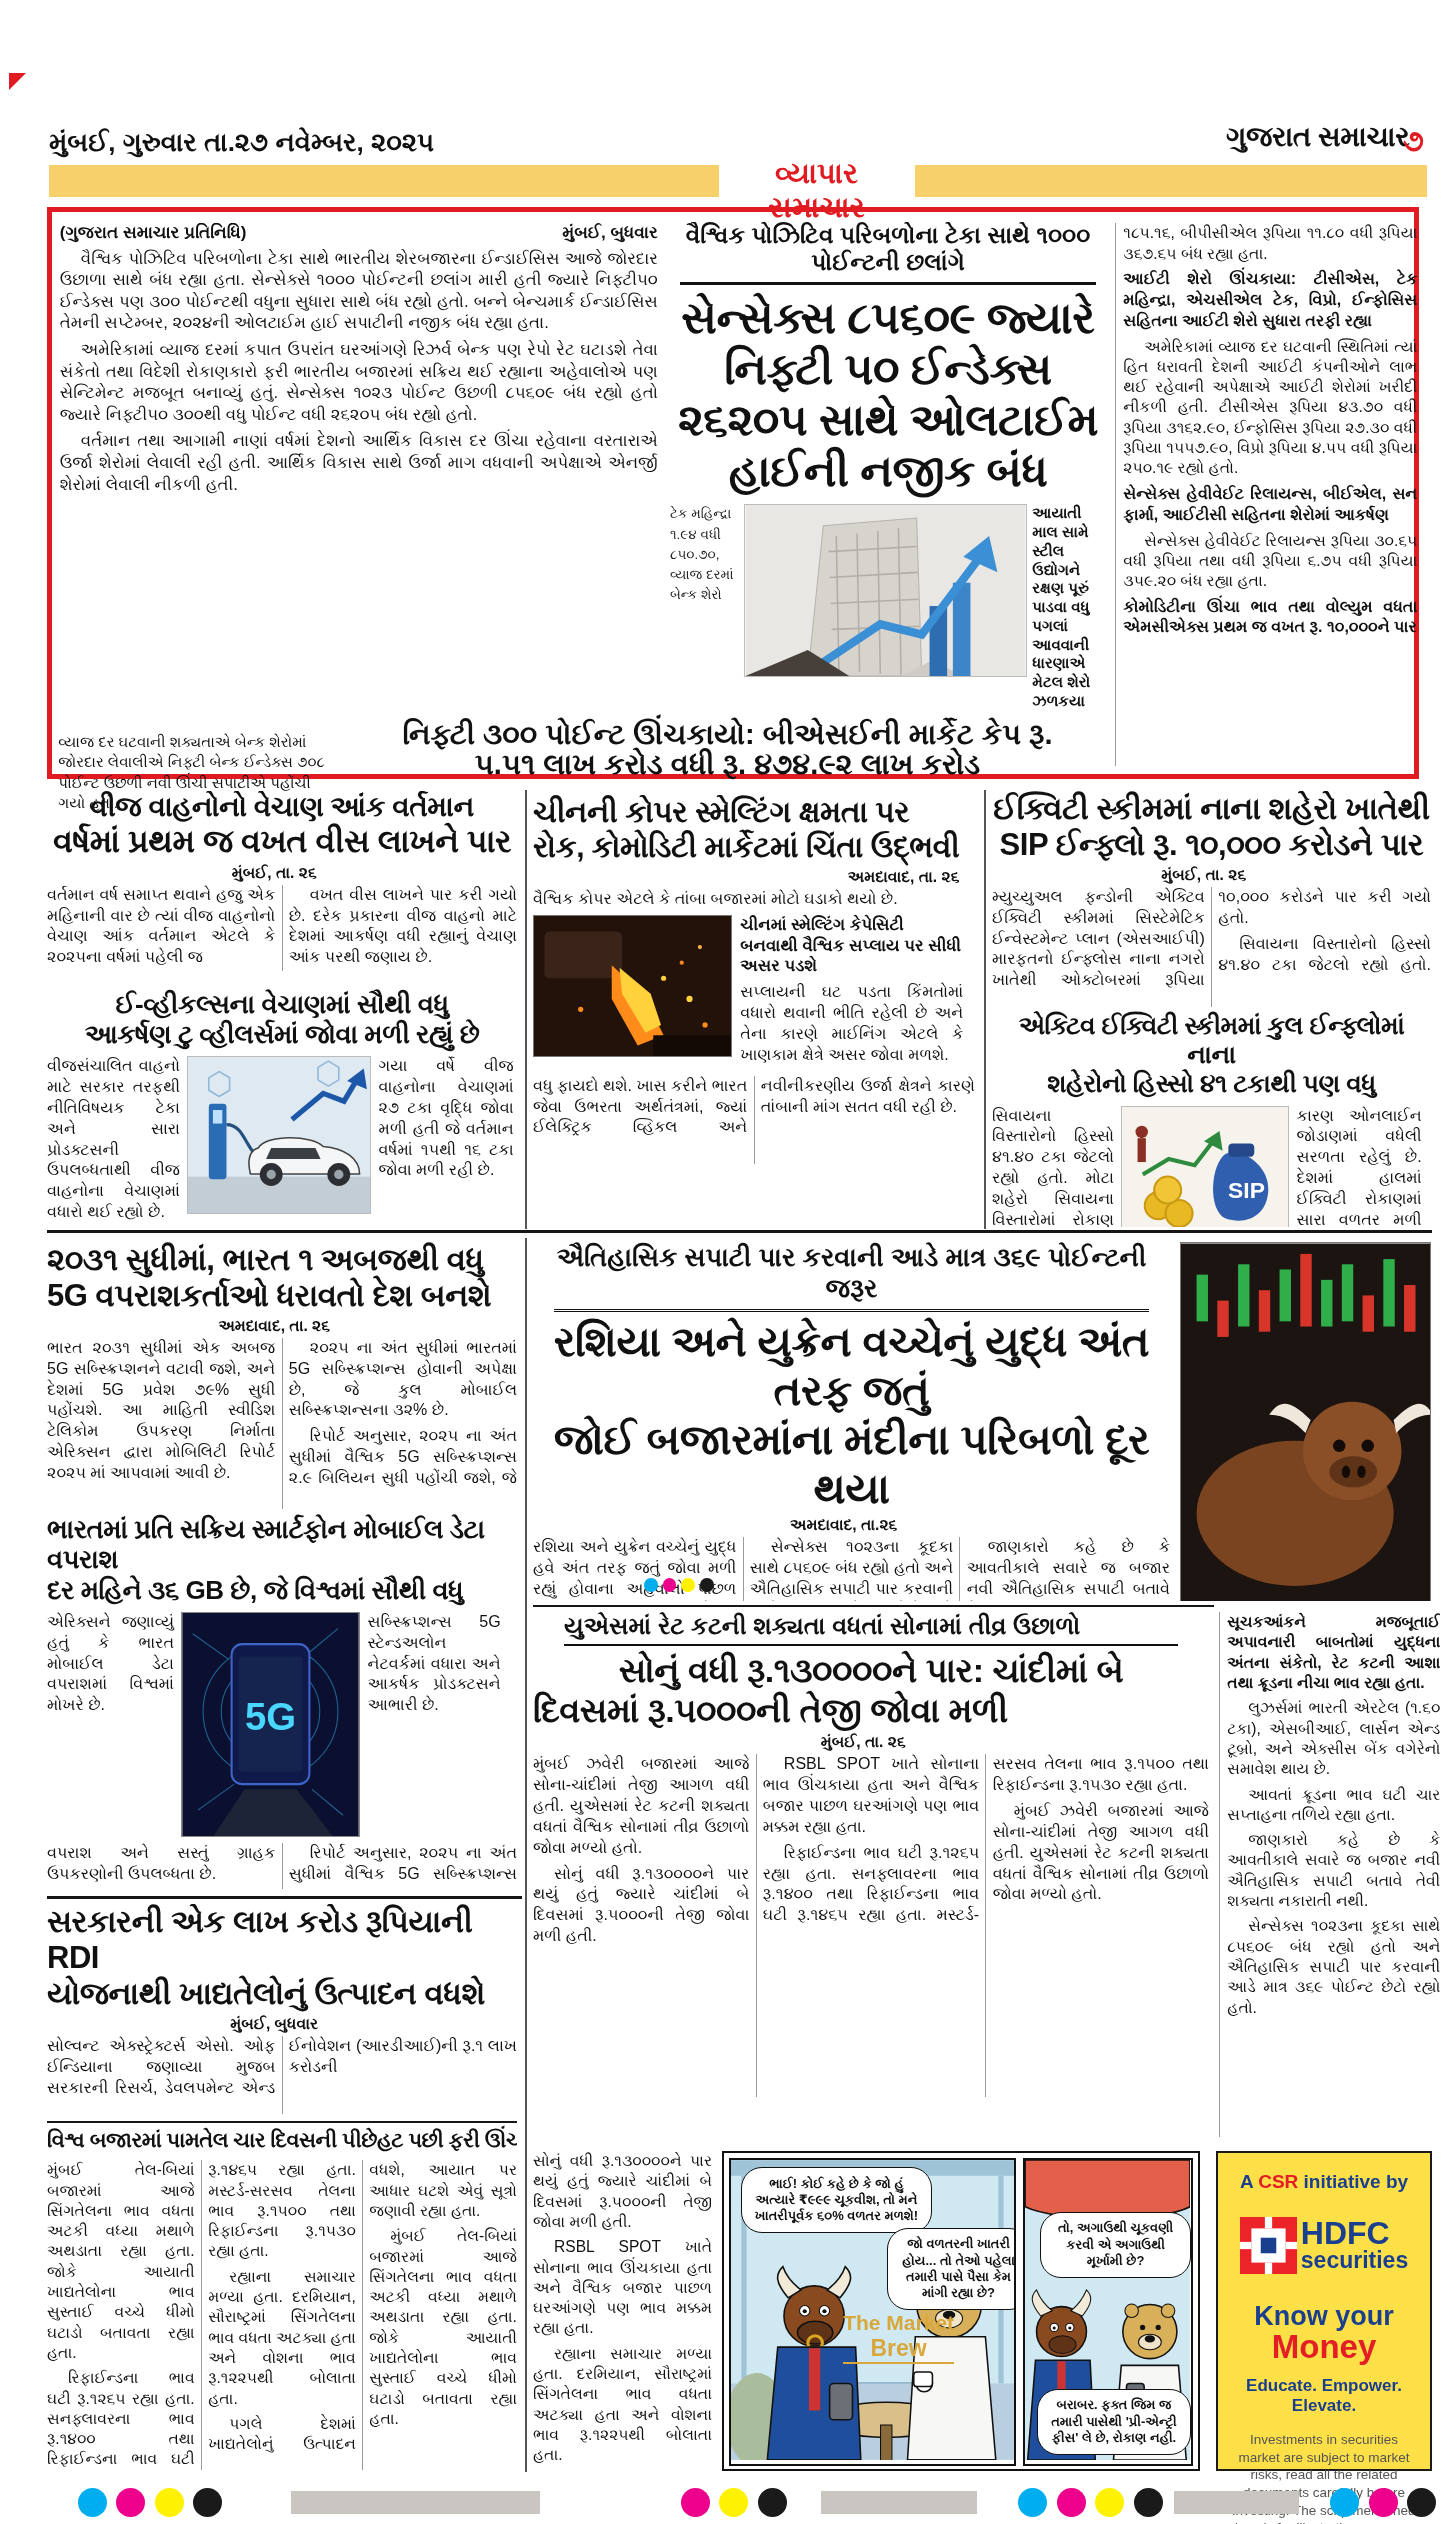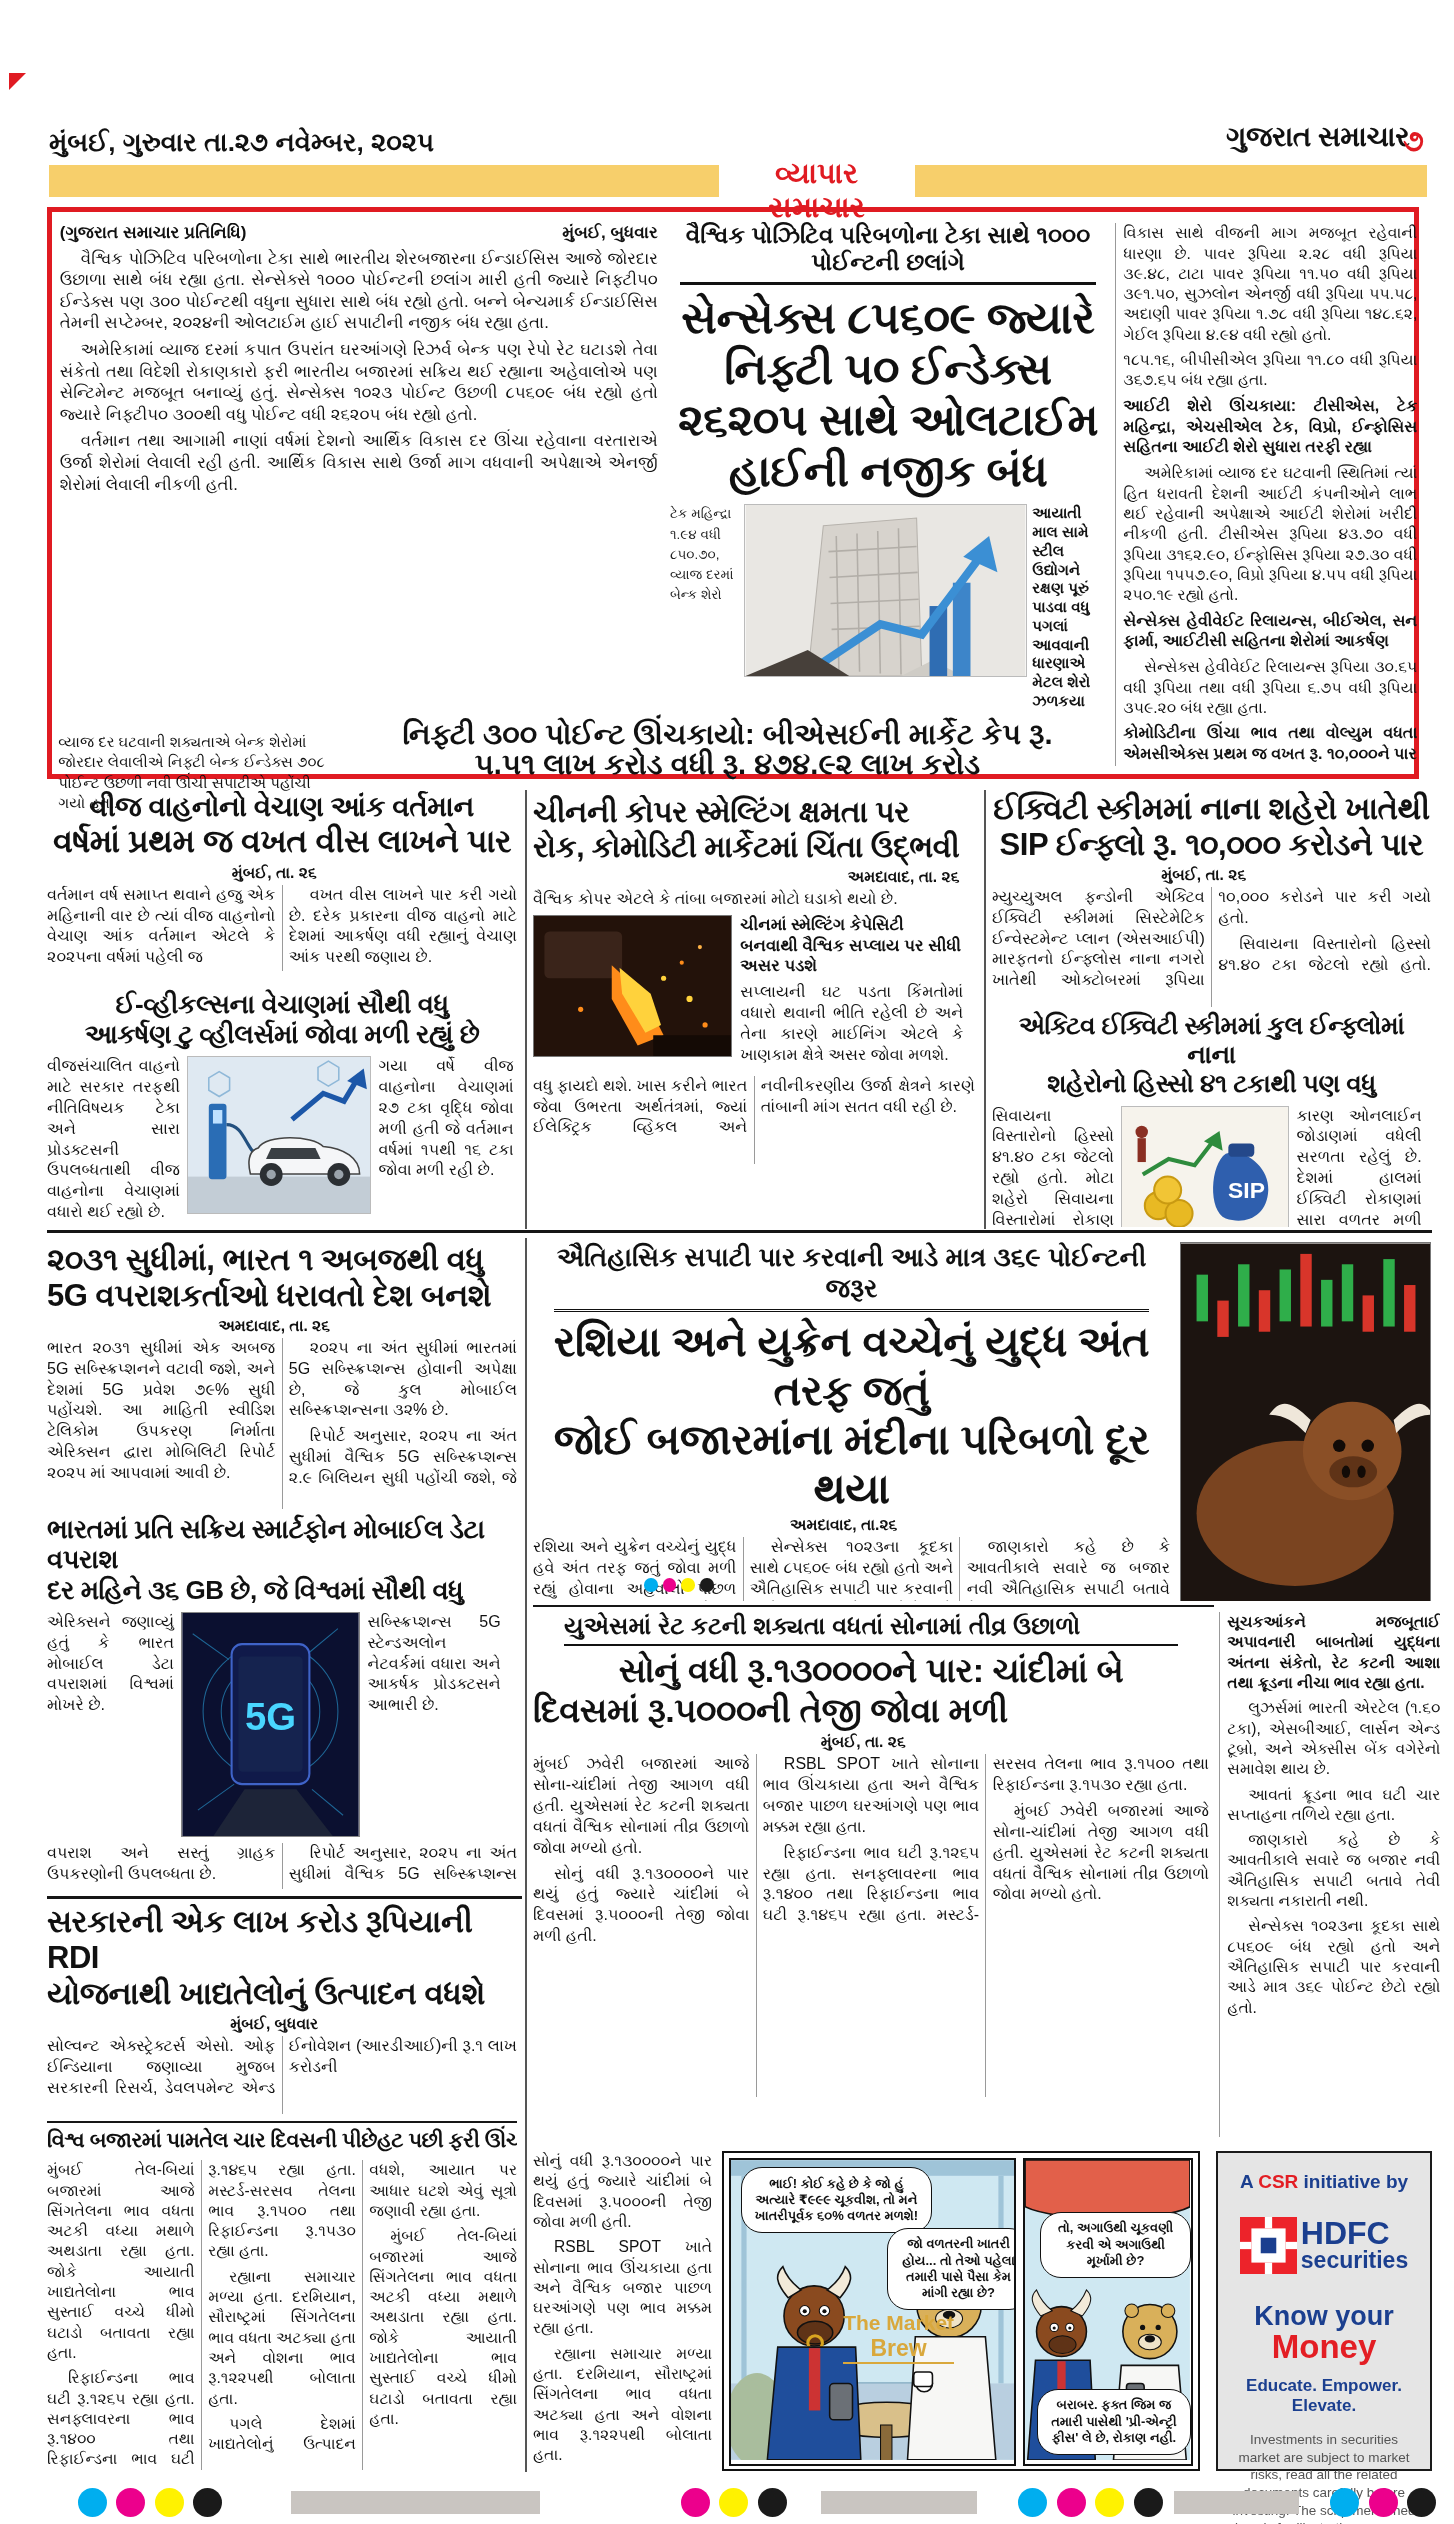--- a/index.html
+++ b/index.html
@@ -85,21 +85,20 @@
           <polygon points="470,60 486,130 420,100" fill="#3b8fd4"></polygon>
           <polygon points="0,330 120,280 200,330" fill="#47403a"></polygon>
         </svg>
         <div class="inbold" style="width:78px;font-size:15px;">આયાતી માલ સામે સ્ટીલ ઉદ્યોગને રક્ષણ પૂરું પાડવા વધુ પગલાં આવવાની ધારણાએ મેટલ શેરો ઝળકયા</div>
       </div>
 
     </div>
 
     <div class="abs" style="left:1063px;top:11.4px;width:294px;height:543px;overflow:hidden;border-left:1px solid #999;padding-left:7.3px;">
       <div class="body-text" style="font-size:15.6px;">
-        <p style="text-indent:0;">વિકાસ સાથે વીજની માગ મજબૂત રહેવાની ધારણા છે. પાવર રૂપિયા ૨.૨૮ વધી રૂપિયા ૩૯.૪૮, ટાટા પાવર રૂપિયા ૧૧.૫૦ વધી રૂપિયા ૩૯૧.૫૦, સુઝલોન એનર્જી વધી રૂપિયા ૫૫.૫૮, અદાણી પાવર રૂપિયા ૧.૭૮ વધી રૂપિયા ૧૪૮.૬૨, ગેઈલ રૂપિયા ૪.૯૪ વધી રહ્યો હતો.</p>
         <p style="text-indent:0;">૧૮૫.૧૬, બીપીસીએલ રૂપિયા ૧૧.૮૦ વધી રૂપિયા ૩૬૭.૬૫ બંધ રહ્યા હતા.</p>
         <p class="bold" style="text-indent:0;font-size:16px;">આઈટી શેરો ઊંચકાયા: ટીસીએસ, ટેક મહિન્દ્રા, એચસીએલ ટેક, વિપ્રો, ઈન્ફોસિસ સહિતના આઈટી શેરો સુધારા તરફી રહ્યા</p>
         <p>અમેરિકામાં વ્યાજ દર ઘટવાની સ્થિતિમાં ત્યાં હિત ધરાવતી દેશની આઈટી કંપનીઓને લાભ થઈ રહેવાની અપેક્ષાએ આઈટી શેરોમાં ખરીદી નીકળી હતી. ટીસીએસ રૂપિયા ૪૩.૭૦ વધી રૂપિયા ૩૧૬૨.૯૦, ઈન્ફોસિસ રૂપિયા ૨૭.૩૦ વધી રૂપિયા ૧૫૫૭.૯૦, વિપ્રો રૂપિયા ૪.૫૫ વધી રૂપિયા ૨૫૦.૧૯ રહ્યો હતો.</p>
         <p class="bold" style="text-indent:0;font-size:16px;">સેન્સેક્સ હેવીવેઈટ રિલાયન્સ, બીઈએલ, સન ફાર્મા, આઈટીસી સહિતના શેરોમાં આકર્ષણ</p>
         <p>સેન્સેક્સ હેવીવેઈટ રિલાયન્સ રૂપિયા ૩૦.૬૫ વધી રૂપિયા તથા વધી રૂપિયા ૬.૭૫ વધી રૂપિયા ૩૫૯.૨૦ બંધ રહ્યા હતા.</p>
         <p class="bold" style="text-indent:0;font-size:16px;">કોમોડિટીના ઊંચા ભાવ તથા વોલ્યુમ વધતા એમસીએક્સ પ્રથમ જ વખત રૂ. ૧૦,૦૦૦ને પાર</p>
 
       </div>
     </div>
 
@@ -420,21 +419,21 @@
         <ellipse cx="240" cy="350" rx="22" ry="15" fill="#efe3c8" stroke="#111" stroke-width="2"></ellipse>
         <ellipse cx="240" cy="344" rx="10" ry="7" fill="#111"></ellipse>
         <path d="M185,395 L295,395 L310,577 L170,577 Z" fill="#f7f7f5" stroke="#111" stroke-width="3"></path>
         <rect x="195" y="430" width="34" height="56" rx="6" fill="#6b7076" stroke="#111" stroke-width="3"></rect>
       </svg>
       <div class="bubble" style="left:15.6px;top:52px;width:130px;">તો, અગાઉથી ચૂકવણી કરવી એ અગાઉથી મૂર્ખામી છે?</div>
       <div class="bubble" style="left:12.5px;top:229px;width:133px;">બરાબર. ફક્ત જિમ જ તમારી પાસેથી 'પ્રી-એન્ટ્રી ફીસ' લે છે, રોકાણ નહી.</div>
     </div>
   </div>
 
-  <div class="abs" style="left:1216px;top:2151px;width:216px;height:320px;border:2.6px solid #1a1a1a;box-sizing:border-box;background:#e5e5e5;text-align:center;padding:17.7px 10.4px;">
+  <div class="abs" style="left:1216px;top:2151px;width:216px;height:320px;border:2.6px solid #1a1a1a;box-sizing:border-box;background:#fde047;text-align:center;padding:17.7px 10.4px;">
     <div style="font-size:19px;font-weight:bold;color:#1b3f8f;">
       <span>A</span> <span style="color:#e31e24;">CSR</span> <span>initiative by</span>
     </div>
     <div style="display:flex;align-items:center;justify-content:center;gap:4px;margin-top:24px;">
       <svg width="57" height="57" viewBox="0 0 110 110">
         <rect width="110" height="110" fill="#ed232a"></rect>
         <rect x="22" y="22" width="66" height="66" fill="#ffffff"></rect>
         <rect x="40" y="40" width="30" height="30" fill="#1b3f8f"></rect>
         <rect x="0" y="48" width="22" height="14" fill="#ffffff"></rect>
           <rect x="88" y="48" width="22" height="14" fill="#ffffff"></rect>

